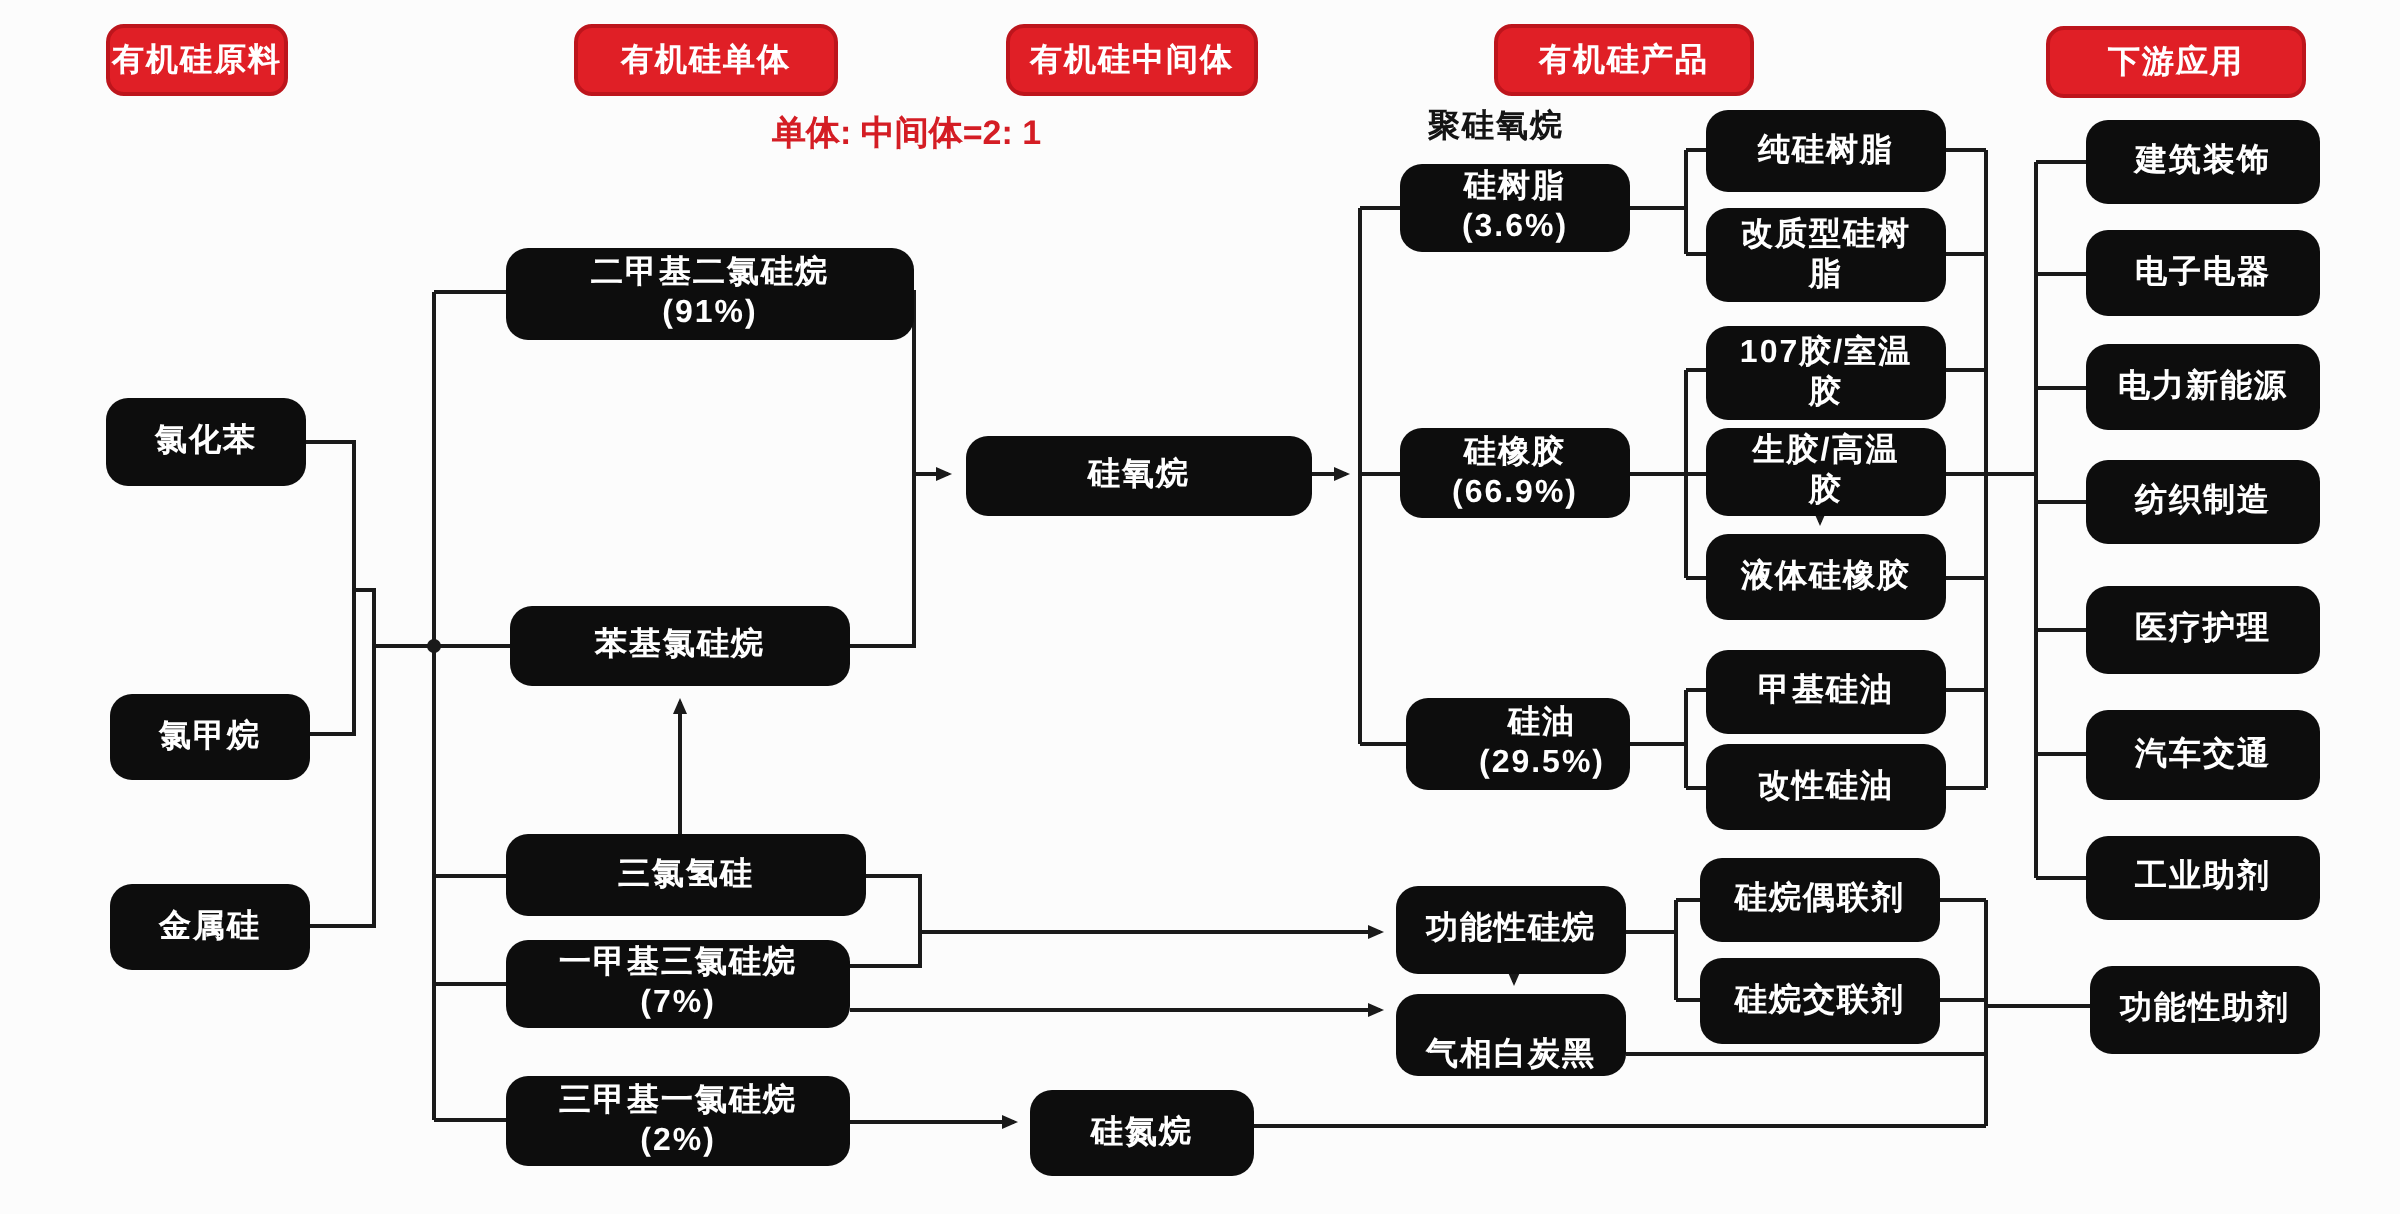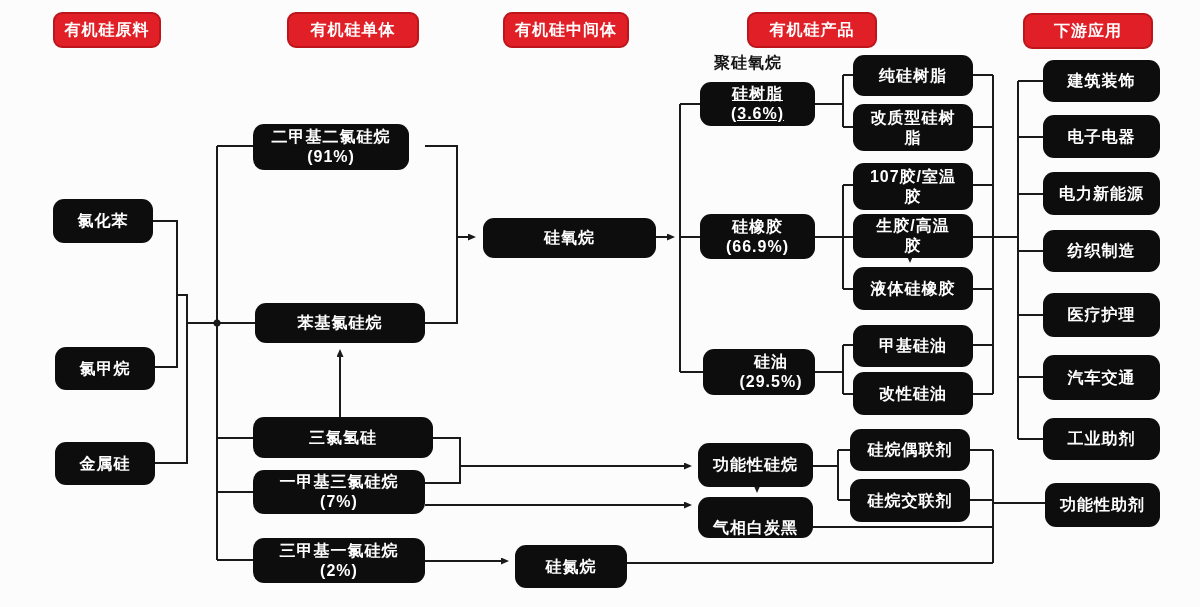--- a/index.html
+++ b/index.html
@@ -107,58 +107,58 @@
       <path d="M627,563 H993"></path>
       <path d="M993,450 V563"></path>
       <path d="M993,503 H1045"></path>
 
       <path d="M910,259 V261" marker-end="url(#ah)"></path>
     </g>
     <circle cx="217" cy="323" r="3.5" fill="#1a1a1a"></circle>
   </svg>
 
   <div id="headers-layer">
-      <div class="hdr" style="left: 53px; top: 12px; width: 108px; height: 36px;">有机硅原料</div>
+      <div class="hdr" style="left: 53px; top: 12px; width: 91px; height: 36px;">有机硅原料</div>
       <div class="hdr" style="left: 287px; top: 12px; width: 132px; height: 36px;">有机硅单体</div>
       <div class="hdr" style="left: 503px; top: 12px; width: 126px; height: 36px;">有机硅中间体</div>
       <div class="hdr" style="left: 747px; top: 12px; width: 130px; height: 36px;">有机硅产品</div>
       <div class="hdr" style="left: 1023px; top: 13px; width: 130px; height: 36px;">下游应用</div>
     </div>
   <div id="nodes-layer">
       <div class="node" style="left: 53px; top: 199px; width: 100px; height: 44px;">
         <div>氯化苯</div>
       </div>
       <div class="node" style="left: 55px; top: 347px; width: 100px; height: 43px;">
         <div>氯甲烷</div>
       </div>
       <div class="node" style="left: 55px; top: 442px; width: 100px; height: 43px;">
         <div>金属硅</div>
       </div>
-      <div class="node" style="left: 253px; top: 124px; width: 156px; height: 46px;">
+      <div class="node" style="left: 253px; top: 124px; width: 204px; height: 46px;">
         <div>二甲基二氯硅烷</div>
         <div>(91%)</div>
       </div>
       <div class="node" style="left: 255px; top: 303px; width: 170px; height: 40px;">
         <div>苯基氯硅烷</div>
       </div>
       <div class="node" style="left: 253px; top: 417px; width: 180px; height: 41px;">
         <div>三氯氢硅</div>
       </div>
       <div class="node" style="left: 253px; top: 470px; width: 172px; height: 44px;">
         <div>一甲基三氯硅烷</div>
         <div>(7%)</div>
       </div>
       <div class="node" style="left: 253px; top: 538px; width: 172px; height: 45px;">
         <div>三甲基一氯硅烷</div>
         <div>(2%)</div>
       </div>
       <div class="node" style="left: 483px; top: 218px; width: 173px; height: 40px;">
         <div>硅氧烷</div>
       </div>
-      <div class="node" style="left: 700px; top: 82px; width: 115px; height: 44px; text-decoration: underline;">
+      <div class="node" style="left: 700px; top: 82px; width: 115px; height: 44px;">
         <div>硅树脂</div>
         <div>(3.6%)</div>
       </div>
       <div class="node" style="left: 700px; top: 214px; width: 115px; height: 45px;">
         <div>硅橡胶</div>
         <div>(66.9%)</div>
       </div>
       <div class="node" style="left: 703px; top: 349px; width: 112px; height: 46px; padding-left: 24px;">
         <div>硅油</div>
         <div>(29.5%)</div>
@@ -221,15 +221,16 @@
         <div>汽车交通</div>
       </div>
       <div class="node" style="left: 1043px; top: 418px; width: 117px; height: 42px;">
         <div>工业助剂</div>
       </div>
       <div class="node" style="left: 1045px; top: 483px; width: 115px; height: 44px;">
         <div>功能性助剂</div>
       </div>
     </div>
 
+  <div class="note">单体: 中间体=2: 1</div>
   <div class="glabel">聚硅氧烷</div>
 
 </div>
 
 </body></html>

